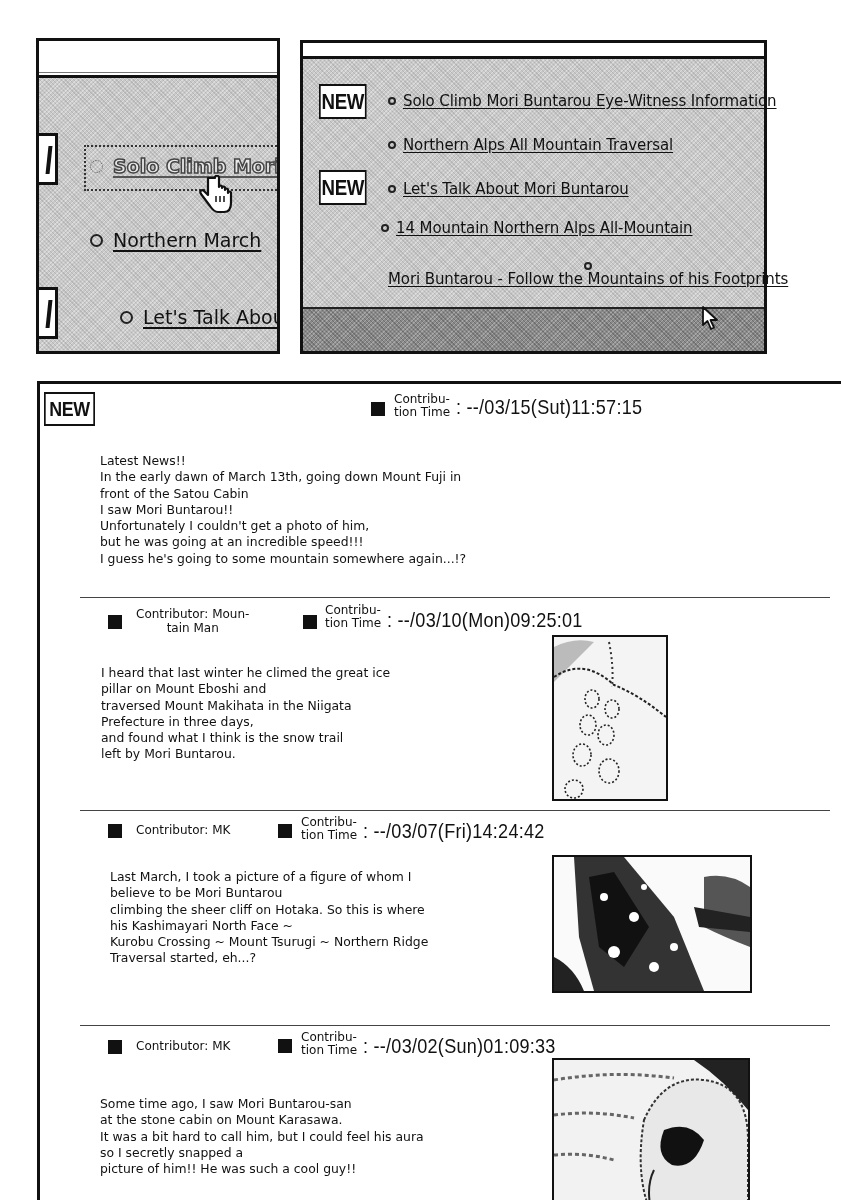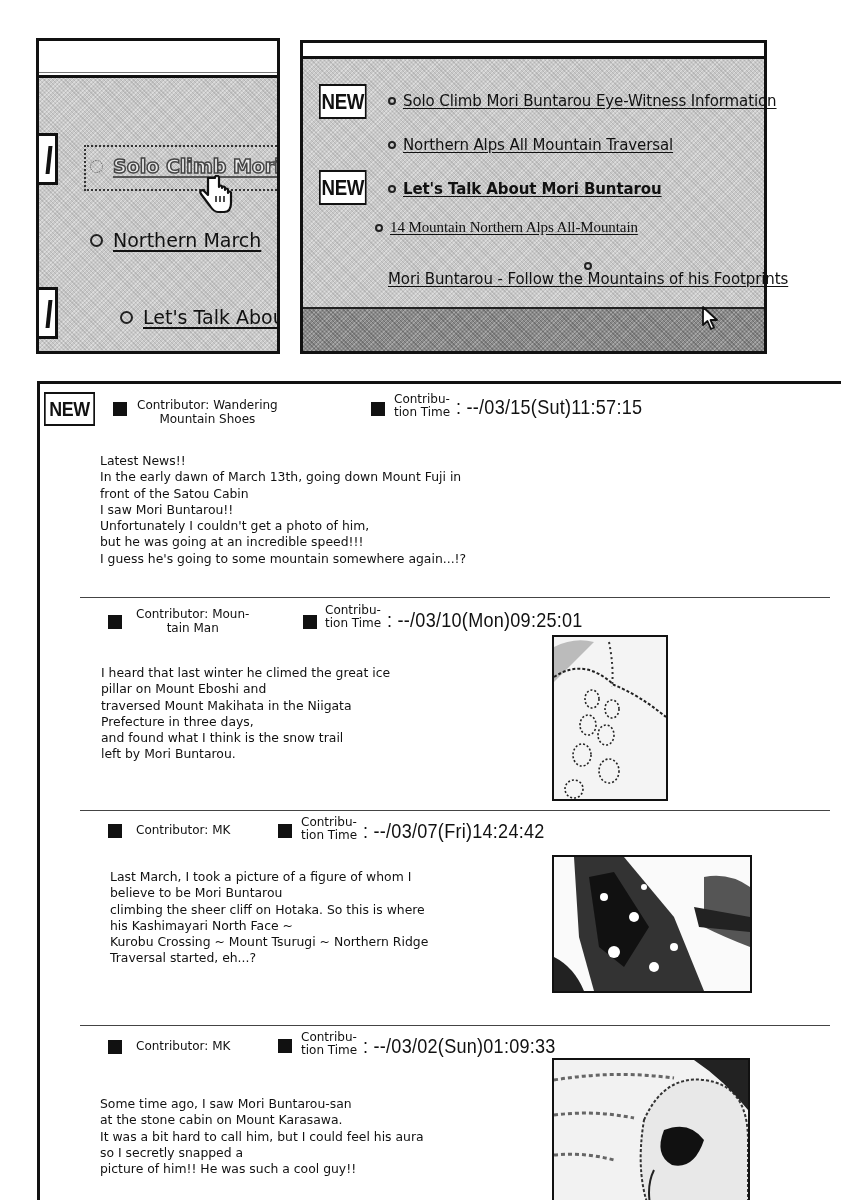--- a/index.html
+++ b/index.html
@@ -117,48 +117,43 @@
     <div class="new-badge" style="left:16px; top:111px;">NEW</div>
 
     <a class="small-link" style="left:85px; top:33px;">
       <span class="ring"></span>
       <span class="txt">Solo Climb Mori Buntarou Eye-Witness Information</span>
     </a>
     <a class="small-link" style="left:85px; top:77px;text-align:center;">
       <span class="ring"></span>
       <span class="txt">Northern Alps All Mountain Traversal</span>
     </a>
-    <a class="small-link" style="left:85px; top:121px;font-weight:bold;">
+    <a class="small-link" style="left:85px; top:121px;">
       <span class="ring"></span>
       <span class="txt">Let's Talk About Mori Buntarou</span>
     </a>
-    <a class="small-link" style="left:72px; top:160px;font-family:Liberation Serif, serif;">
+    <a class="small-link" style="left:78px; top:160px;">
       <span class="ring"></span>
       <span class="txt">14 Mountain Northern Alps All-Mountain</span>
     </a>
     <a class="small-link" style="left:85px; top:203px;flex-direction:column;">
       <span class="ring" style="margin-right:1px"></span>
       <span class="txt">Mori Buntarou - Follow the Mountains of his Footprints</span>
     </a>
   </div>
   <div class="statusbar dither-dark"></div>
   <svg class="arrow-cursor" viewBox="0 0 20 26">
     <path d="M2 2 L2 20 L6.5 16 L10 24 L13 22.5 L9.5 15 L16 15 Z" fill="#fff" stroke="#111" stroke-width="1.8" stroke-linejoin="round"></path>
   </svg>
 </div>
 
 <div class="board">
 
   <div class="post" style="top:0; height:215px;">
     <div class="new-badge" style="left:4px; top:8px; width:56px; height:30px; font-size:21px;">NEW</div>
-    <div class="meta" style="left:73px; top:14px;">
-      <span class="sq" style="margin-top:4px; margin-right:10px;"></span>
-      <span class="meta-label" style="white-space:pre-line;">Contributor: Wandering
-Mountain Shoes</span>
-    </div>
     <div class="meta" style="left:331px; top:9px;">
       <span class="sq" style="margin-top:9px; margin-right:9px;"></span>
       <span class="time-label" style="white-space:pre-line;">Contribu-
 tion Time</span>
       <span class="time-val" style="margin-left:6px; margin-top:2px;">: --/03/15(Sut)11:57:15</span>
     </div>
     <div class="post-body" style="left:60px; top:69px;">Latest News!!
 In the early dawn of March 13th, going down Mount Fuji in
 front of the Satou Cabin
 I saw Mori Buntarou!!

